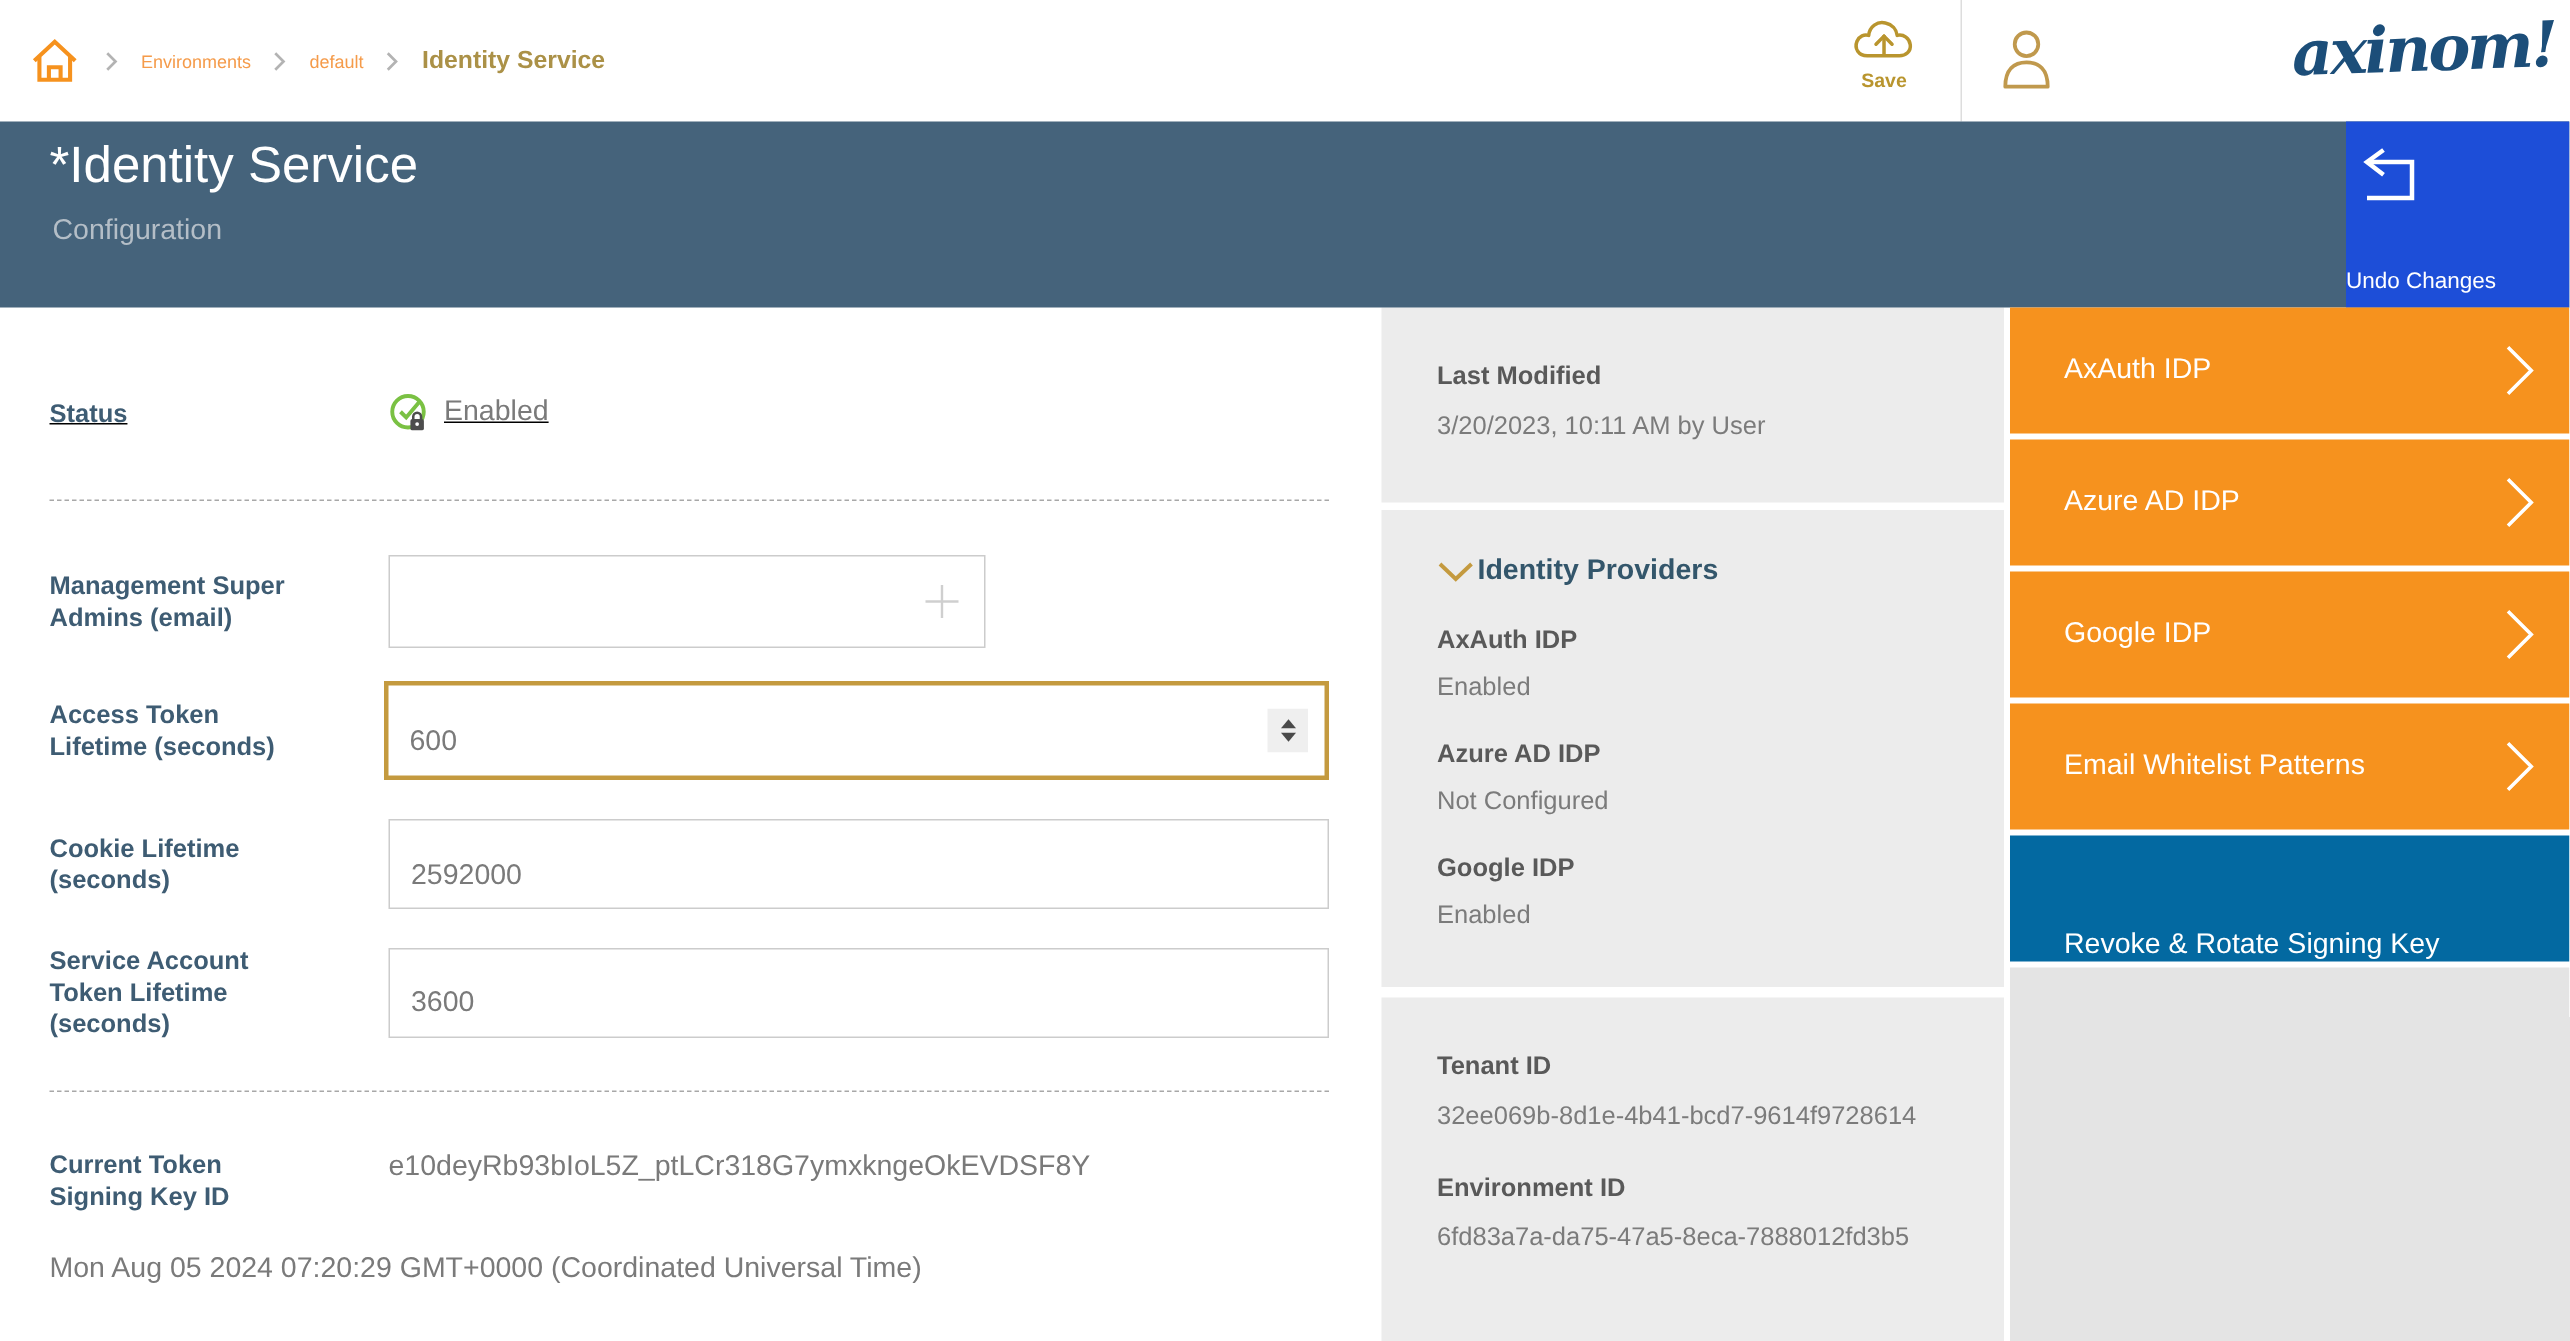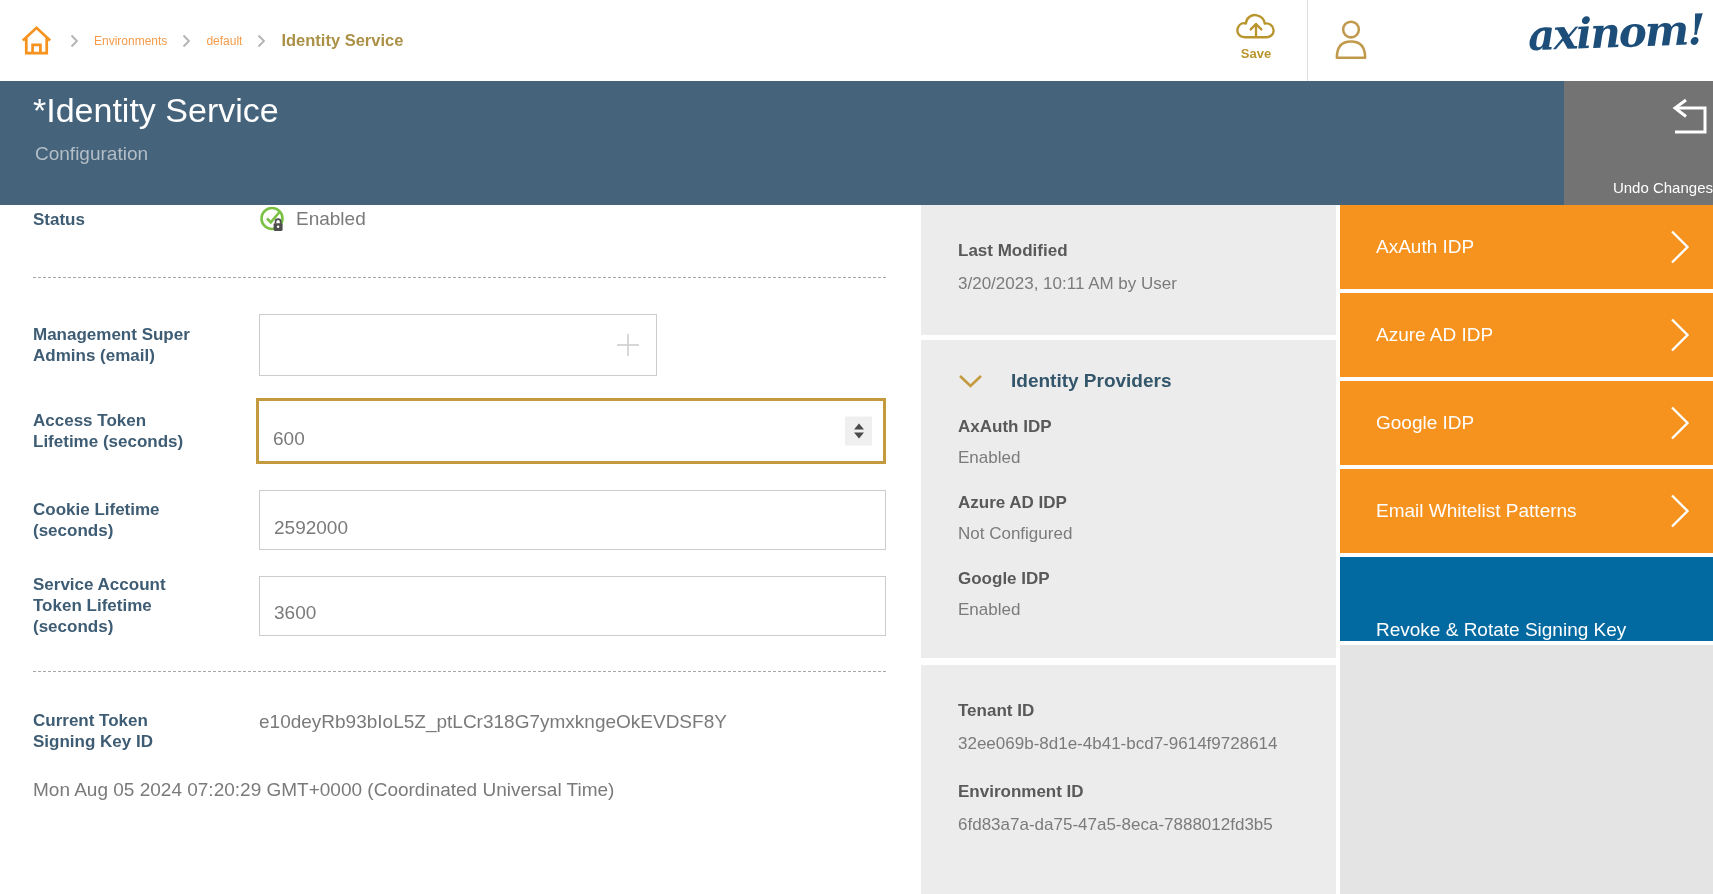--- a/index.html
+++ b/index.html
@@ -18,22 +18,22 @@
   .topbar-divider { position:absolute; left:1307px; top:0; width:1px; height:81px; background:#ddd; }
   .user-btn { position:absolute; left:1330px; top:18px; background:none; border:none; cursor:pointer; }
   .logo { position:absolute; left:1528px; top:8px; width:180px; font-family:"DejaVu Serif", serif;
           font-style:italic; font-weight:bold; font-size:42px; color:#1c4e79;
           letter-spacing:-2px; transform:rotate(-2deg); }
 
   
   .page-header { position:relative; height:124px; background:#45637b; }
   .page-title { position:absolute; left:33px; top:10px; font-size:34px; font-weight:400; color:#fff; }
   .page-subtitle { position:absolute; left:35px; top:62px; font-size:19px; color:#b4bec7; }
-  .undo-btn { position:absolute; right:0; top:0; width:149px; height:124px; background:#737373;
-              border:none; color:#fff; display:flex; flex-direction:column; align-items:flex-end;
+  .undo-btn { position:absolute; right:0; top:0; width:149px; height:124px; background:#1d4ed8;
+              border:none; color:#fff; display:flex; flex-direction:column; align-items:flex-start;
               padding:17px 0 9px; cursor:pointer; }
   .undo-btn .lbl { margin-top:auto; font-size:15px; color:#fff; }
 
   
   .content { display:flex; height:689px; }
 
   
   .form-col { width:921px; padding:0 35px 0 33px; }
   .frow { display:flex; align-items:center; }
   .frow.top { align-items:flex-start; }
@@ -62,21 +62,21 @@
   .ro-val { font-size:19px; color:#7a7a7a; padding-top:1px; }
 
   
   .info-col { width:415px; display:flex; flex-direction:column; }
   .card { background:#ececec; padding-left:37px; padding-right:18px; }
   .card1 { height:130px; padding-top:36px; }
   .card2 { height:318px; margin-top:5px; padding-top:30px; }
   .card3 { flex:1; margin-top:7px; padding-top:36px; }
   .p-label { font-size:17px; font-weight:bold; color:#595959; }
   .p-value { font-size:17px; color:#7b7b7b; }
-  .sec-head { display:flex; align-items:center; gap:28px; cursor:pointer; }
+  .sec-head { display:flex; align-items:center; gap:2px; cursor:pointer; }
   .sec-title { font-size:19px; font-weight:bold; color:#33566b; }
   .prov { margin-top:25px; }
   .prov .p-value { margin-top:11px; }
   .mt13 { margin-top:13px; }
   .mt28 { margin-top:28px; }
 
   
   .side-col { width:377px; padding-left:4px; display:flex; flex-direction:column; }
   .sbtn { position:relative; height:84px; margin-bottom:4px; background:#f6921e; border:none;
           color:#fff; font-size:19px; font-family:"Liberation Sans", sans-serif;
@@ -155,21 +155,21 @@
       </svg>
     </span>
     <span class="lbl">Undo Changes</span>
   </button>
 </div>
 
 <div class="content">
 
   <div class="form-col">
 
-    <div class="frow" style="">
+    <div class="frow" style="margin-top:56px;text-decoration:underline;">
       <div class="flabel">Status</div>
       <div class="status-val">
         <span style="line-height:0;">
           <svg width="28" height="28" viewBox="0 0 28 28">
             <circle cx="13" cy="13.5" r="10.5" fill="none" stroke="#7ac143" stroke-width="2.6"></circle>
             <path d="M8 13.5 l3.8 3.8 L20.5 7" fill="none" stroke="#7ac143" stroke-width="2.6"></path>
             <path d="M16.5 18.5 v-1.7 a2.6 2.6 0 0 1 5.2 0 v1.7" fill="none" stroke="#4d4d4d" stroke-width="1.7"></path>
             <rect x="14.6" y="18.3" width="9" height="7.6" rx="1.3" fill="#4d4d4d"></rect>
             <circle cx="19.1" cy="21.7" r="1.25" fill="#fff"></circle>
           </svg>

